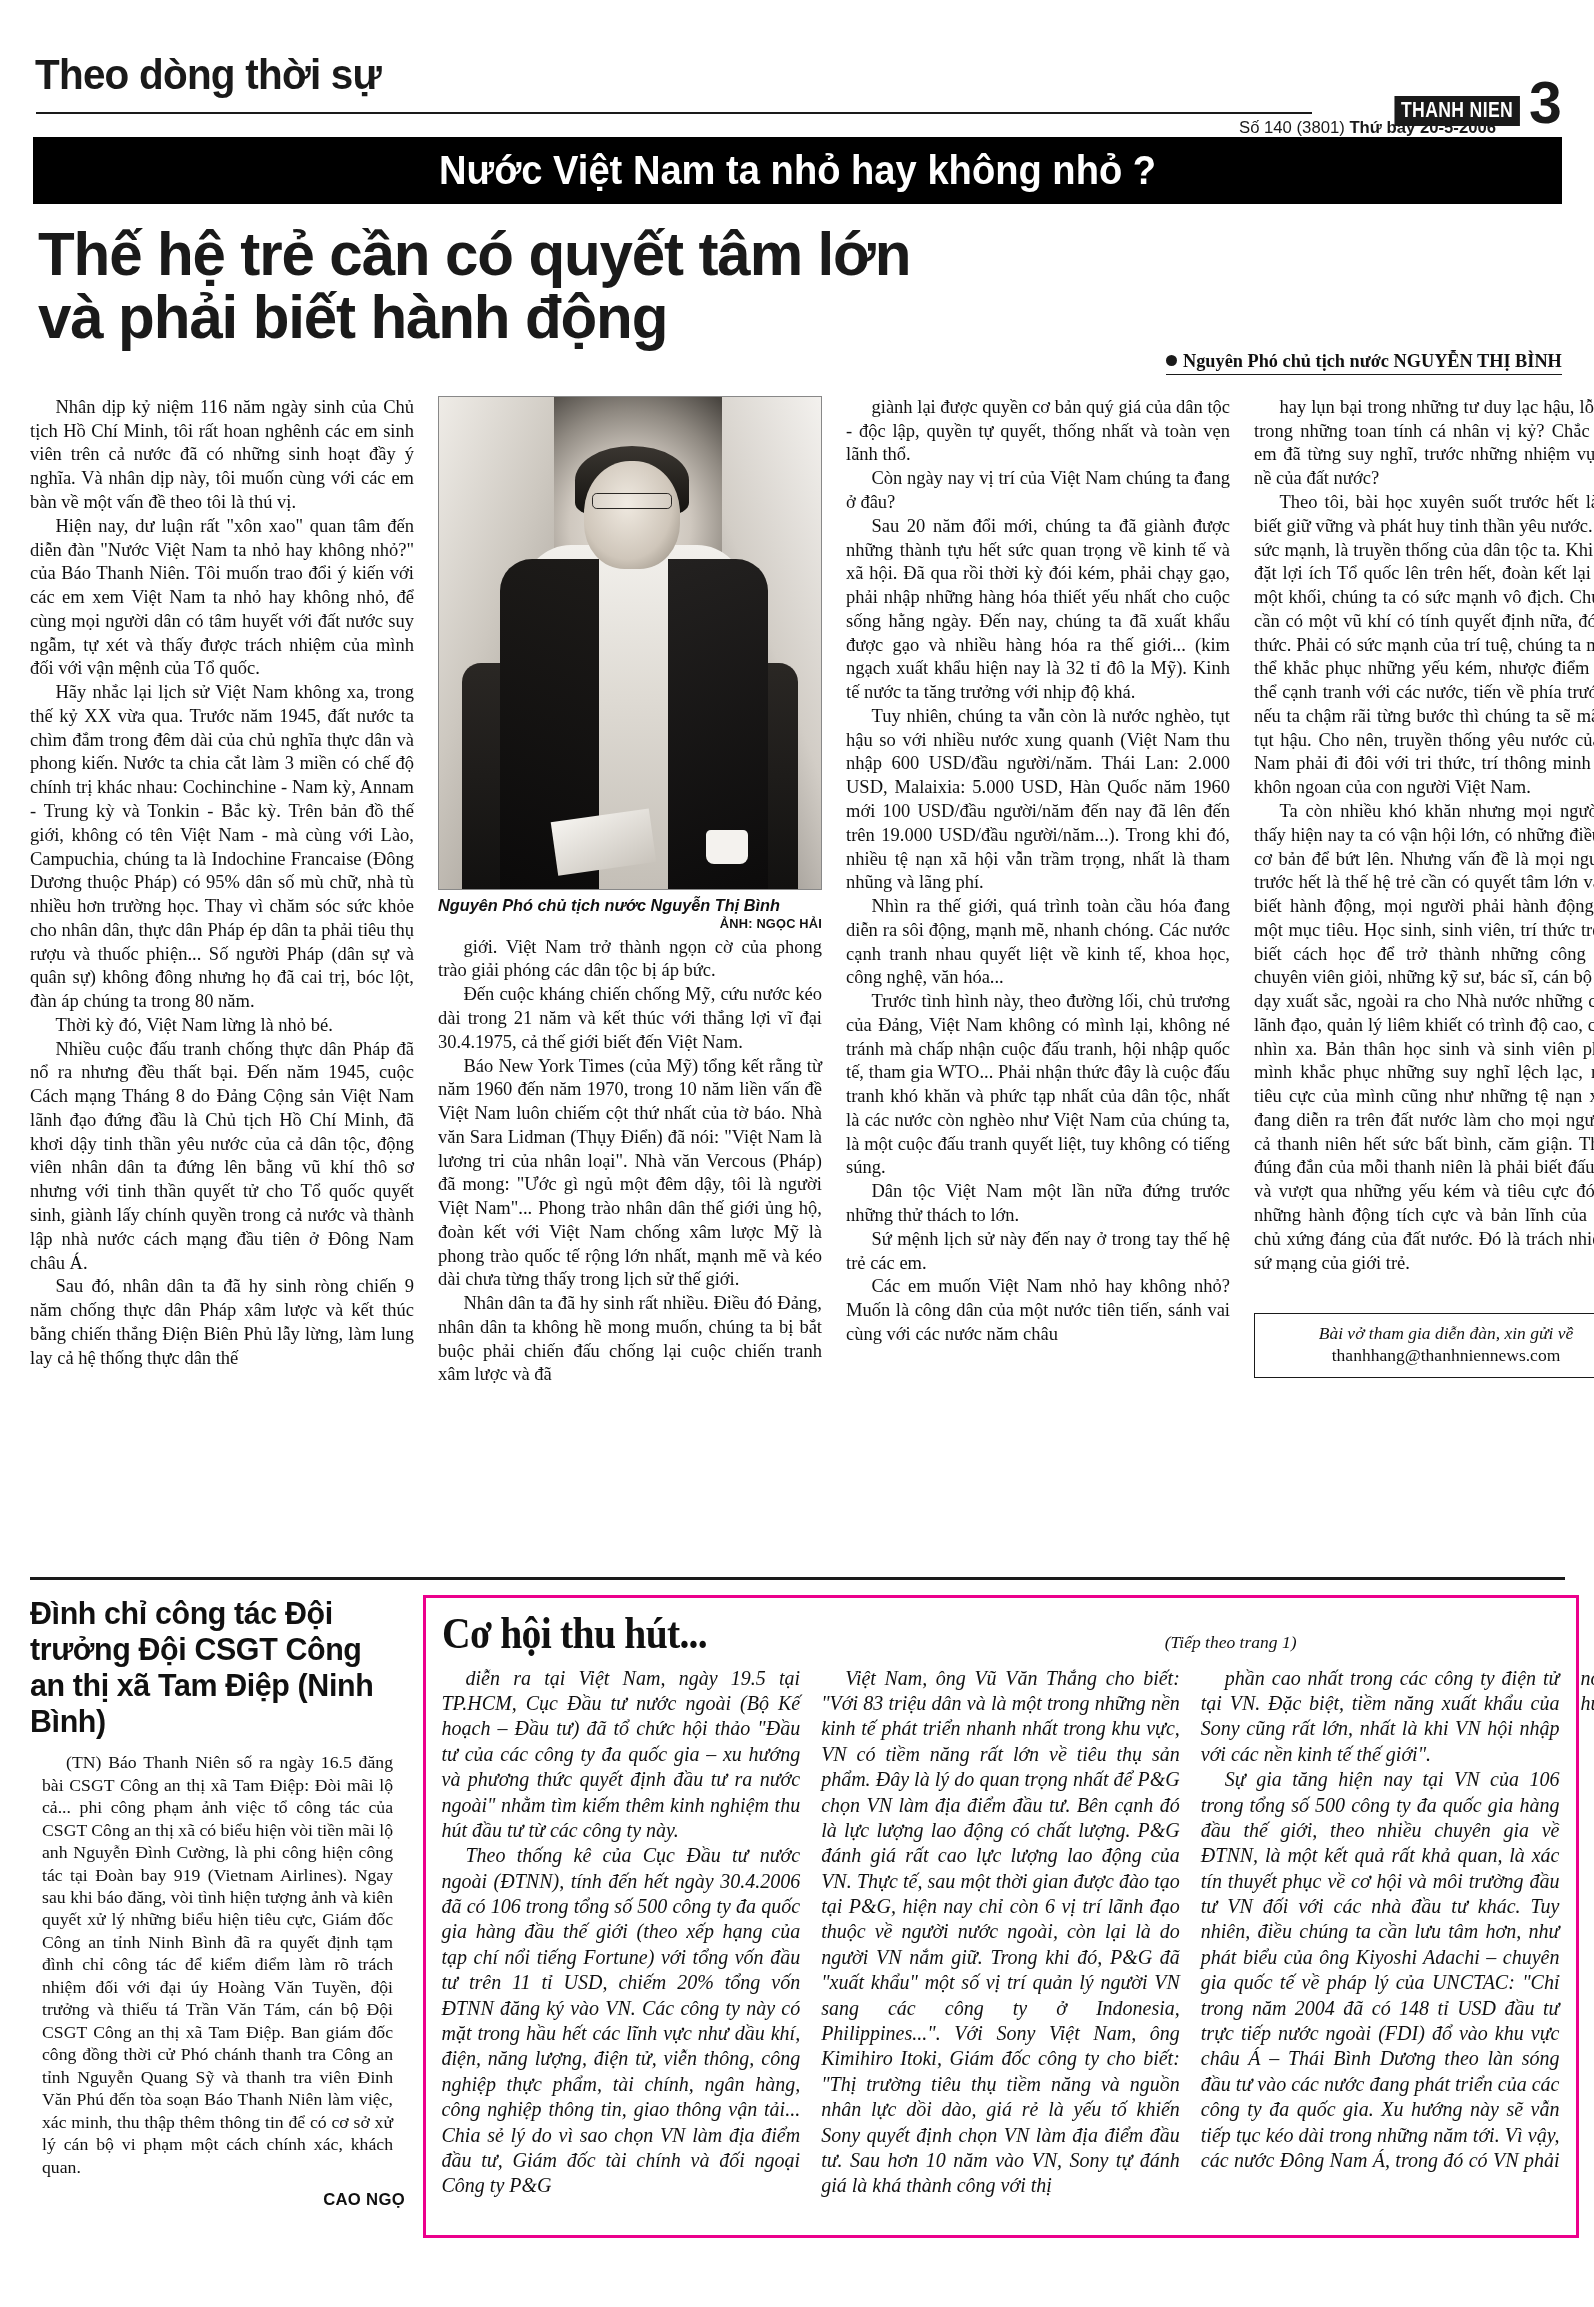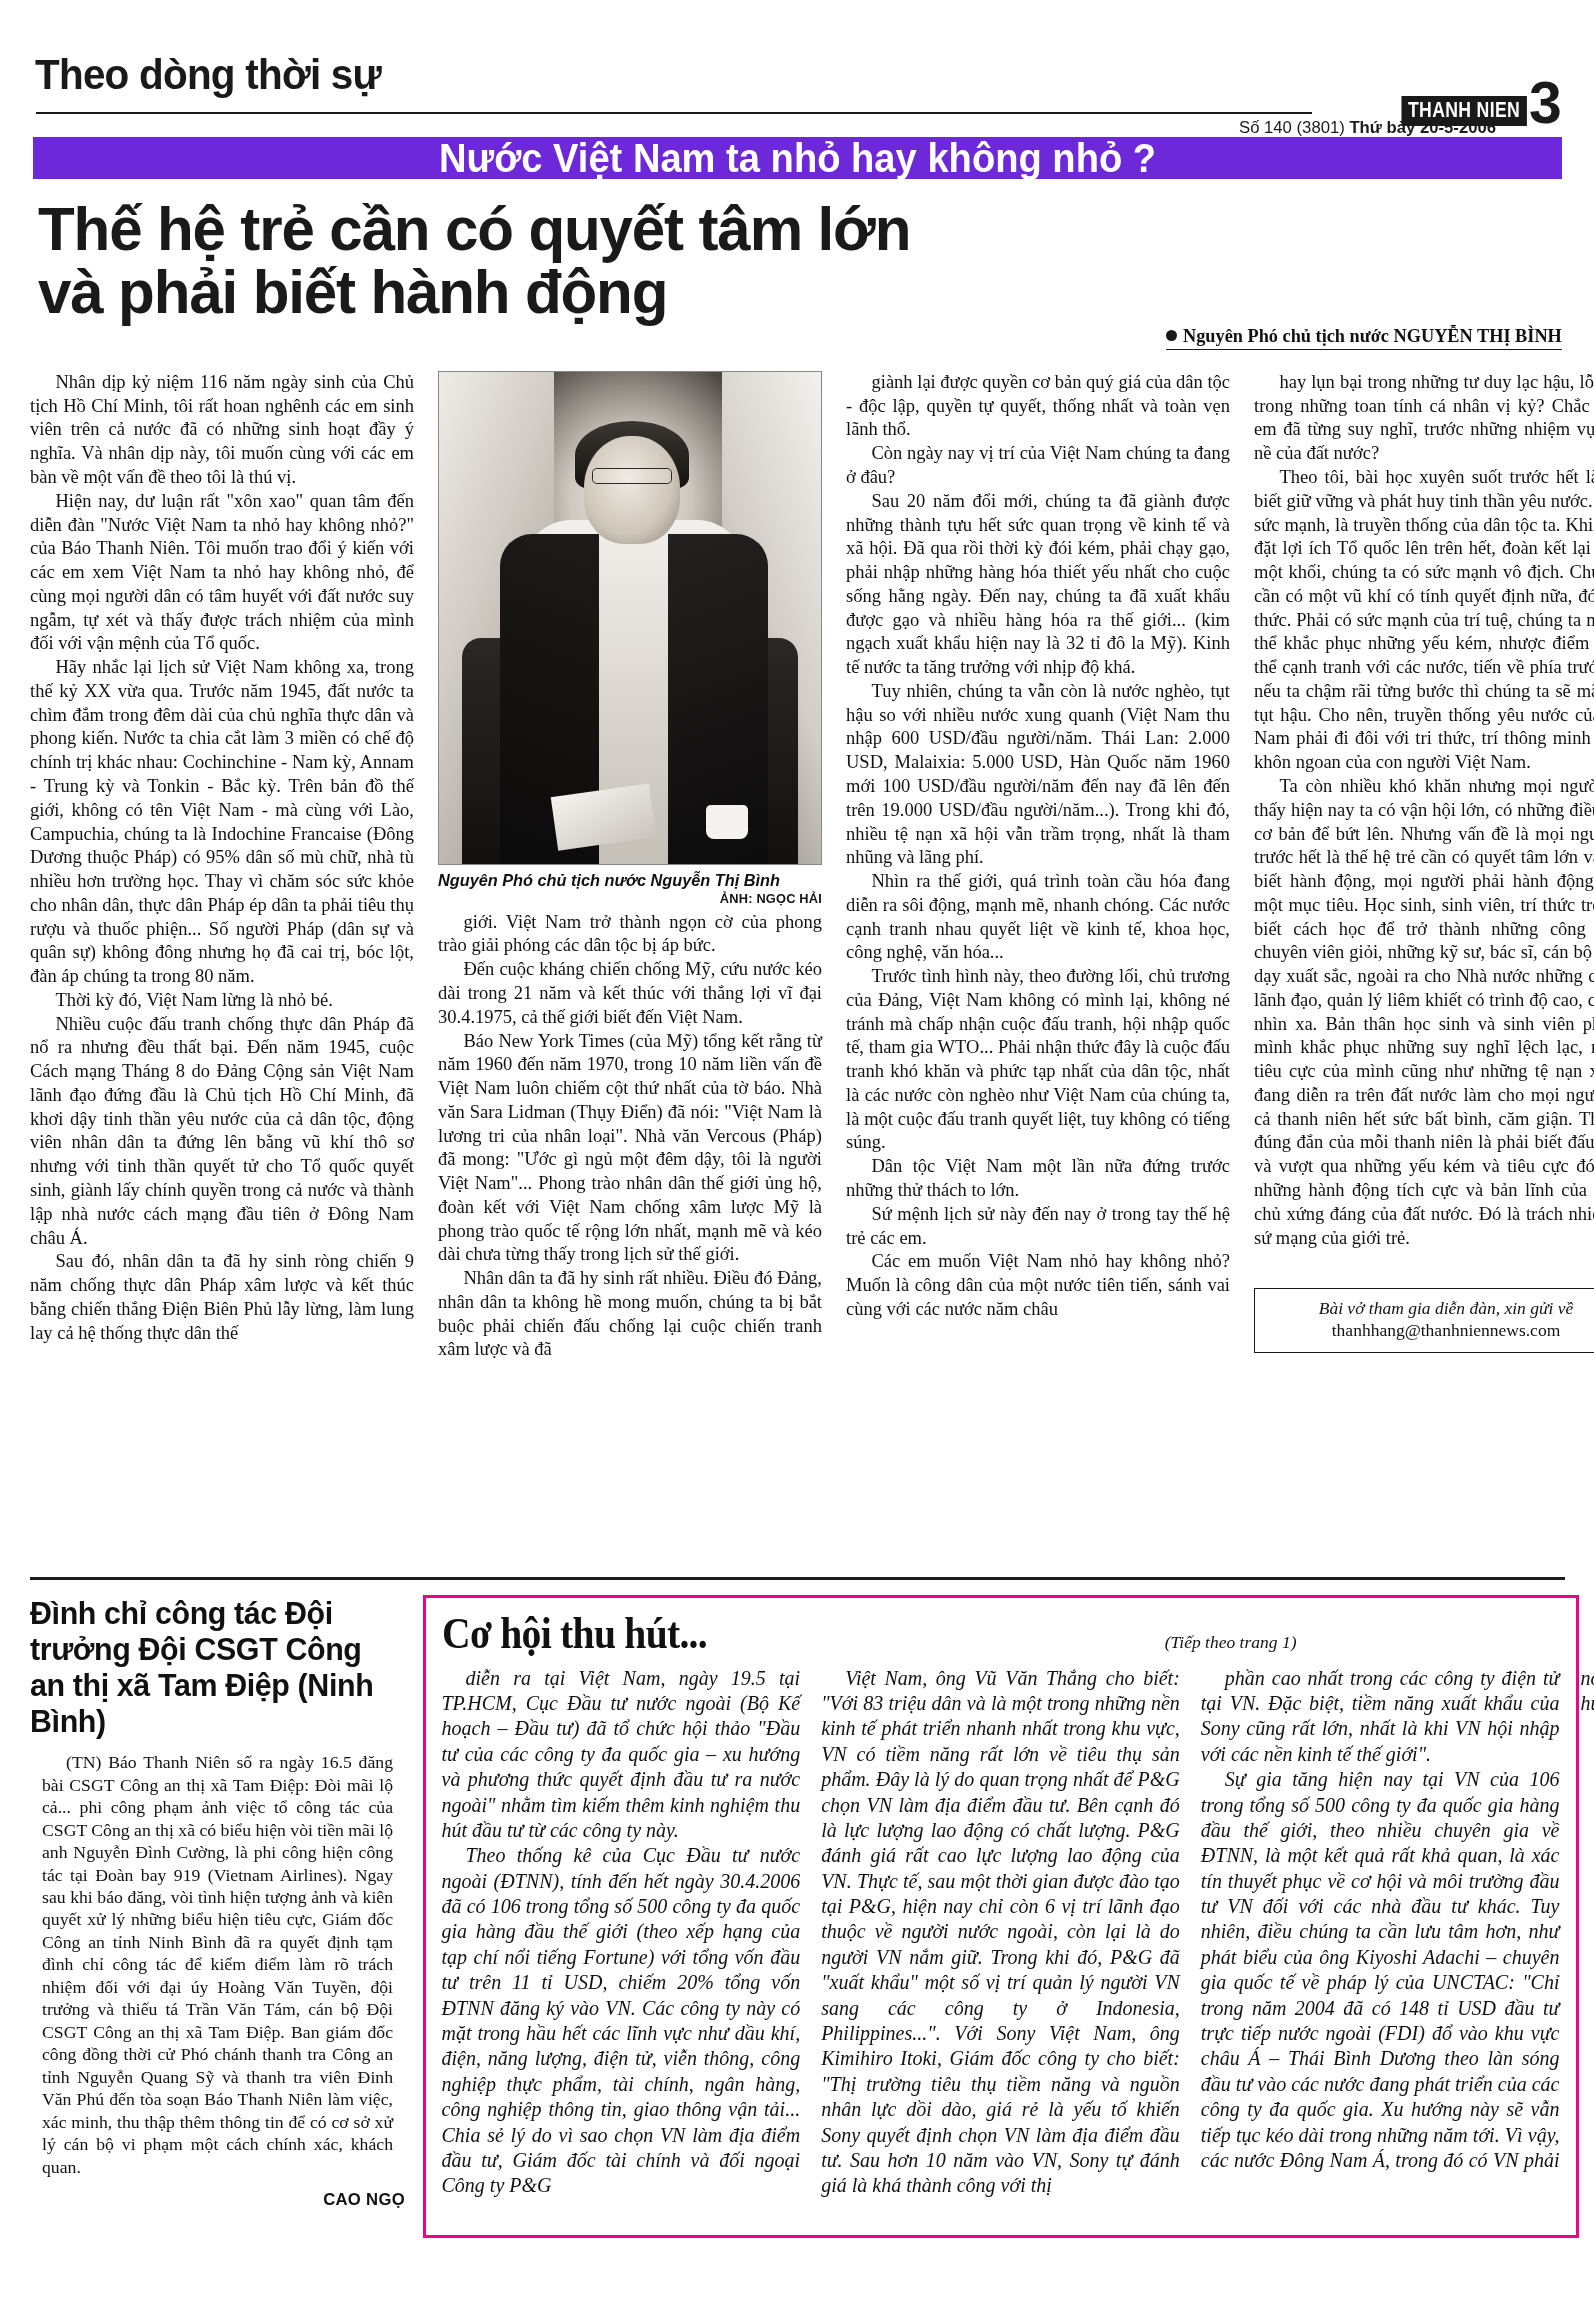--- a/index.html
+++ b/index.html
@@ -19,43 +19,43 @@
   .section-title {
     position:absolute; left:4.8px; top:17.5px;
     font-family:"Liberation Sans", sans-serif;
     font-weight:bold; font-size:43px; letter-spacing:-0.8px;
     color:#1a1a1a; font-stretch:condensed;
     transform: scaleX(0.94); transform-origin: left center;
   }
   .topbar-rule {
     position:absolute; left:6.4px; top:80px; width:1276px; height:2.4px; background:#1a1a1a;
   }
-  .masthead-wrap { position:absolute; right:3.2px; top:48px; display:flex; align-items:flex-end; gap:2px; }
+  .masthead-wrap { position:absolute; right:3.2px; top:48px; display:flex; align-items:flex-end; gap:9px; }
   .masthead-logo {
     background:#1a1a1a; color:#fff; padding:4px 8px 4.8px 8px;
     font-family:"Liberation Sans", sans-serif; font-weight:bold;
     font-size:21.5px; letter-spacing:0.4px; line-height:1;
     transform: scaleX(0.82); transform-origin: right bottom;
   }
   .page-number {
     font-family:"Liberation Sans", sans-serif; font-weight:bold;
     font-size:59px; line-height:0.78; color:#1a1a1a;
   }
   .issue-line {
     position:absolute; right:69px; top:86px;
     font-family:"Liberation Sans", sans-serif; font-size:16.7px; color:#1a1a1a;
     white-space:nowrap;
   }
   .issue-line b { font-weight:bold; }
 
   
   .pink-banner {
     margin: 11px 3.2px 0 3.2px;
-    background:#6d28d9;
-    height:42px;
+    background:#000000;
+    height:67px;
     display:flex; align-items:center; justify-content:center;
   }
   .pink-banner span {
     font-family:"Liberation Sans", sans-serif; font-weight:bold;
     font-size:41px; color:#ffffff; letter-spacing:0px;
     transform: scaleX(0.93); transform-origin:center;
     white-space:nowrap;
   }
 
   

